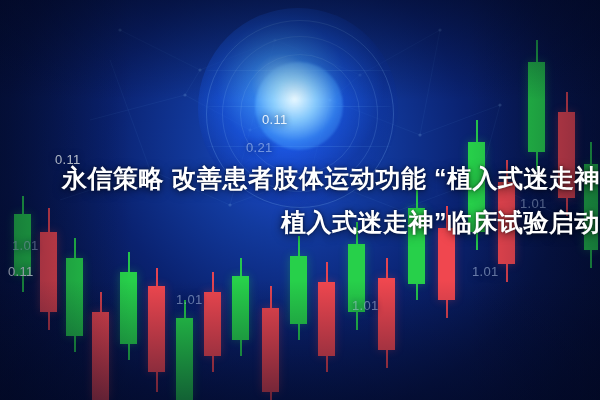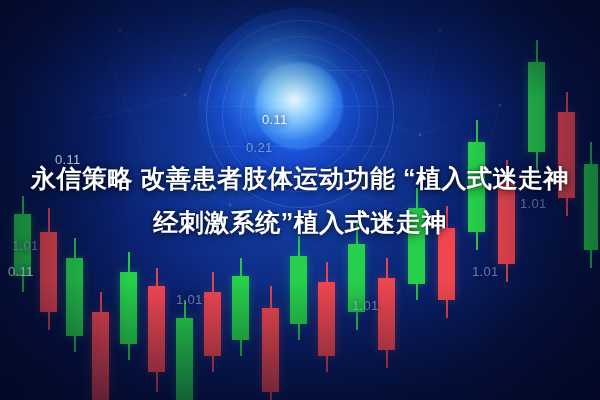--- a/index.html
+++ b/index.html
@@ -95,21 +95,21 @@
     white-space: nowrap;
   }
   .price.dim { color: rgba(205,225,255,0.5); }
   .price.bright { color: rgba(240,248,255,0.95); }
   
   .headline {
     position: absolute;
     left: 0;
     top: 156px;
     width: 600px;
-    text-align: center;
+    text-align: right;
     color: #ffffff;
     font-size: 25px;
     line-height: 44px;
     font-weight: bold;
     font-family: "Liberation Sans", sans-serif;
     text-shadow: 0 2px 10px rgba(0,0,0,0.65), 0 0 3px rgba(0,0,0,0.55);
     letter-spacing: 0.5px;
   }
   .headline .l2 { display: block; }
 </style>
@@ -215,16 +215,16 @@
       <div class="price bright" style="left: 8px; top: 264px;">0.11</div>
       <div class="price dim" style="left: 472px; top: 264px;">1.01</div>
       <div class="price dim" style="left: 176px; top: 292px;">1.01</div>
       <div class="price dim" style="left: 352px; top: 298px;">1.01</div>
     </div>
 
   <div class="bg-vignette"></div>
 
   <div class="headline">
     <span>永信策略 改善患者肢体运动功能 “植入式迷走神</span>
-    <span class="l2">经刺激系统”植入式迷走神</span>
+    <span class="l2">植入式迷走神”临床试验启动</span>
   </div>
 
 </div>
 
 </body></html>

